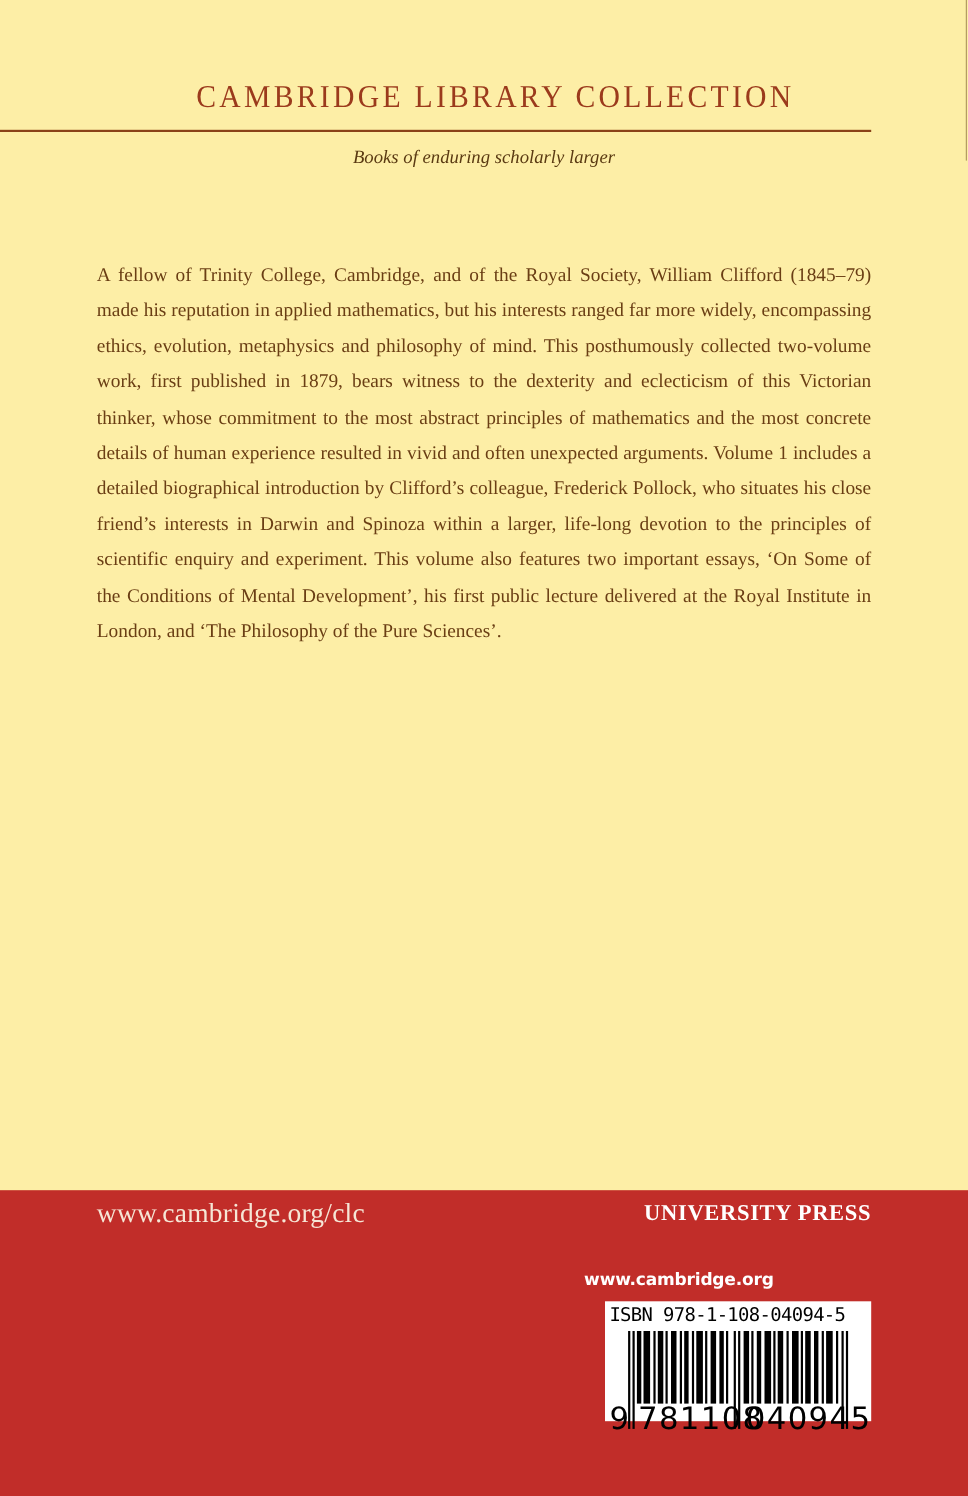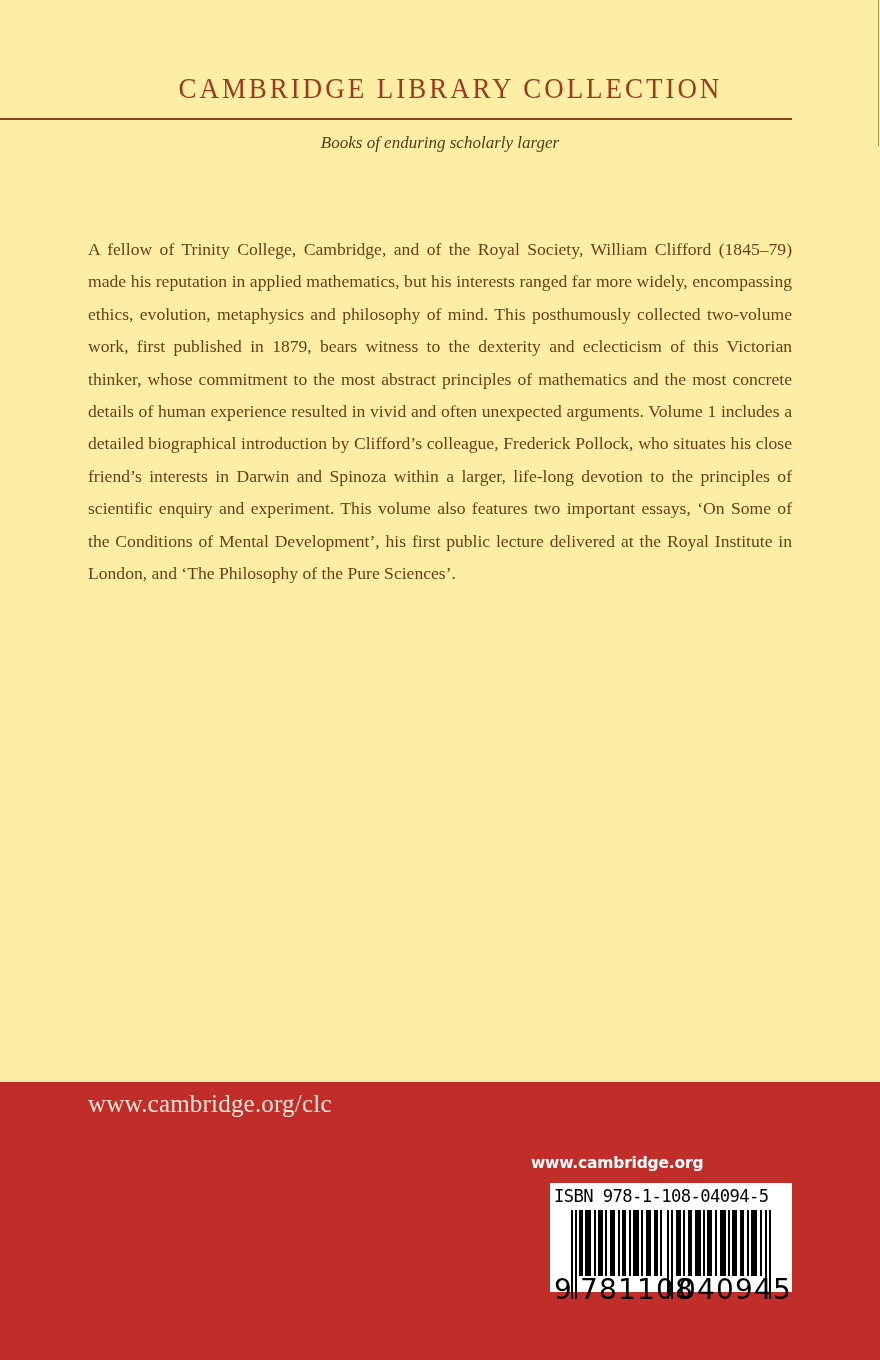--- a/index.html
+++ b/index.html
@@ -161,20 +161,21 @@
 <div class="series-title"><span>CAMBRIDGE LIBRARY COLLECTION</span></div>
 <div class="series-rule"></div>
 <div class="series-subtitle">Books of enduring scholarly larger</div>
 
 <p class="blurb">A fellow of Trinity College, Cambridge, and of the Royal Society, William Clifford (1845–79) made his reputation in applied mathematics, but his interests ranged far more widely, encompassing ethics, evolution, metaphysics and philosophy of mind. This posthumously collected two-volume work, first published in 1879, bears witness to the dexterity and eclecticism of this Victorian thinker, whose commitment to the most abstract principles of mathematics and the most concrete details of human experience resulted in vivid and often unexpected arguments. Volume 1 includes a detailed biographical introduction by Clifford’s colleague, Frederick Pollock, who situates his close friend’s interests in Darwin and Spinoza within a larger, life-long devotion to the principles of scientific enquiry and experiment. This volume also features two important essays, ‘On Some of the Conditions of Mental Development’, his first public lecture delivered at the Royal Institute in London, and ‘The Philosophy of the Pure Sciences’.</p>
 
 <div class="footer">
   <div class="footer-url">www.cambridge.org/clc</div>
 
   <div class="cup-logo">
+    <div class="cup-sub">UNIVERSITY PRESS</div>
   </div>
   <div class="cup-web">www.cambridge.org</div>
 
   <div class="barcode-box">
     <div class="isbn-text">ISBN 978-1-108-04094-5</div>
     <svg class="barcode-svg" width="242" height="127" viewBox="0 0 242 127">
       <g fill="#000">
 
         <rect x="21" y="27" width="2" height="89"></rect>
         <rect x="25" y="27" width="2" height="89"></rect>

